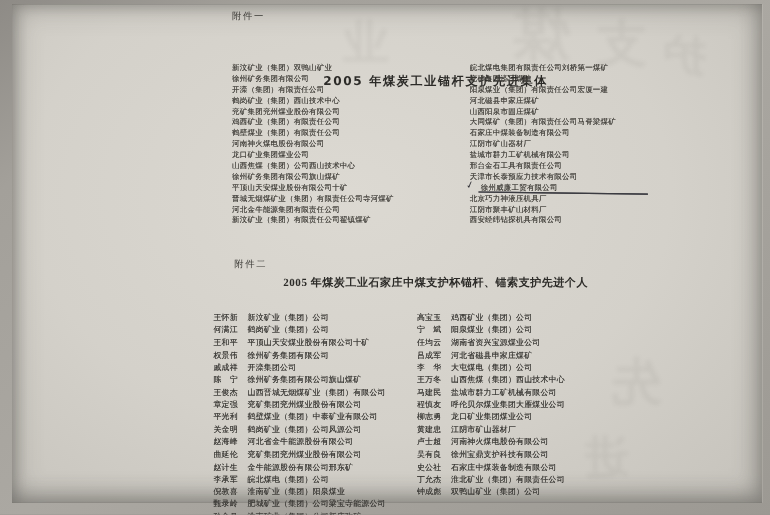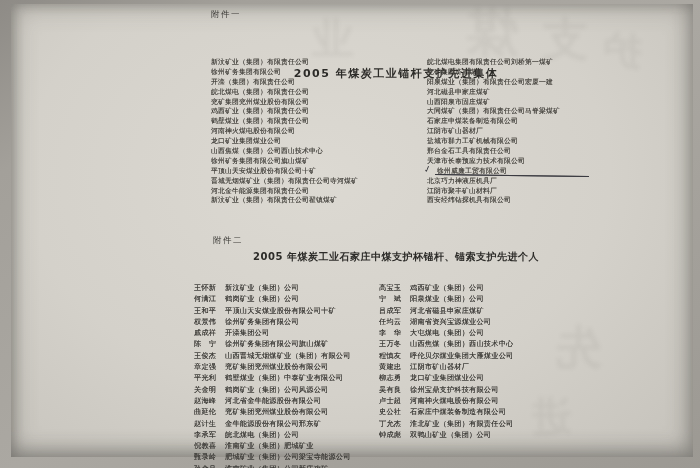--- a/index.html
+++ b/index.html
@@ -17,30 +17,30 @@
   }
   .ghost{
     position:absolute;color:#605d57;filter:blur(2px);opacity:.08;
     transform:scaleX(-1);font-weight:bold;line-height:1;pointer-events:none;
   }
   .att-label{position:absolute;font-size:8.5px;color:#3a3935;letter-spacing:1.5px;white-space:nowrap;}
   .att1{left:200px;top:5px;}
   .att2{left:202px;top:231px;}
   .title{position:absolute;font-weight:bold;color:#2c2b28;white-space:nowrap;transform:translateX(-50%);}
   .title1{left:385px;top:18px;font-size:11px;letter-spacing:1.5px;margin-top:44px;}
-  .title2{left:385px;top:246px;font-size:10px;letter-spacing:.5px;}
+  .title2{left:385px;top:246px;font-size:10px;letter-spacing:.5px;font-family:Liberation Serif, serif;}
   .list{position:absolute;}
   .list1-left {left:200px;top:54px;width:172px;}
   .list1-right{left:368px;top:54px;width:210px;margin-left:48px;}
   .row1{height:9.9px;line-height:9.9px;font-size:6.8px;color:#46443f;white-space:nowrap;
         letter-spacing:.2px;text-shadow:0 0 .6px rgba(70,68,64,.85);}
   .list2-left {left:183px;top:279px;width:190px;}
   .list2-right{left:368px;top:279px;width:210px;}
   .row2{height:11.3px;line-height:11.3px;font-size:7.2px;color:#3b3a36;white-space:nowrap;
-        letter-spacing:.2px;text-shadow:0 0 .6px rgba(60,58,55,.85);font-family:Liberation Mono, monospace;}
+        letter-spacing:.2px;text-shadow:0 0 .6px rgba(60,58,55,.85);}
   .pname{display:inline-block;min-width:28px;margin-right:3px;}
   .checked{position:relative;padding-left:10px;}
   .check{position:absolute;left:-3px;top:-2px;font-size:9px;color:#2d2d33;
          transform:rotate(-14deg);font-weight:bold;text-shadow:none;}
   .pen-underline{position:absolute;left:8px;top:8.6px;width:154px;height:1px;
                  background:#3b3b41;transform:rotate(.7deg);box-shadow:0 0 .5px #3b3b41;}
 </style>
 </head>
 <body>
 
@@ -54,24 +54,24 @@
         <span class="ghost" style="left: 300px; top: 14px; font-size: 42px;">业</span>
         <span class="ghost" style="left: 545px; top: 320px; font-size: 46px;">先</span>
         <span class="ghost" style="left: 520px; top: 392px; font-size: 40px;">进</span>
       </div>
 
     <div class="att-label att1">附件一</div>
 
     <div class="title title1">2005 年煤炭工业锚杆支护先进集体</div>
 
     <div class="list list1-left" id="list1-left">
-        <div class="row1">新汶矿业（集团）有限责任公司</div>
+        <div class="row1">新汶矿业（集团）双鸭山矿业</div>
         <div class="row1">徐州矿务集团有限公司</div>
         <div class="row1">开滦（集团）有限责任公司</div>
-        <div class="row1">皖北煤电（集团）有限责任公司</div>
+        <div class="row1">鹤岗矿业（集团）西山技术中心</div>
         <div class="row1">兖矿集团兖州煤业股份有限公司</div>
         <div class="row1">鸡西矿业（集团）有限责任公司</div>
         <div class="row1">鹤壁煤业（集团）有限责任公司</div>
         <div class="row1">河南神火煤电股份有限公司</div>
         <div class="row1">龙口矿业集团煤业公司</div>
         <div class="row1">山西焦煤（集团）公司西山技术中心</div>
         <div class="row1">徐州矿务集团有限公司旗山煤矿</div>
         <div class="row1">平顶山天安煤业股份有限公司十矿</div>
         <div class="row1">晋城无烟煤矿业（集团）有限责任公司寺河煤矿</div>
         <div class="row1">河北金牛能源集团有限责任公司</div>
@@ -107,35 +107,36 @@
         <div class="row2"><span class="pname">戚成祥</span><span class="porg">开滦集团公司</span></div>
         <div class="row2"><span class="pname">陈　宁</span><span class="porg">徐州矿务集团有限公司旗山煤矿</span></div>
         <div class="row2"><span class="pname">王俊杰</span><span class="porg">山西晋城无烟煤矿业（集团）有限公司</span></div>
         <div class="row2"><span class="pname">章定强</span><span class="porg">兖矿集团兖州煤业股份有限公司</span></div>
         <div class="row2"><span class="pname">平光利</span><span class="porg">鹤壁煤业（集团）中泰矿业有限公司</span></div>
         <div class="row2"><span class="pname">关金明</span><span class="porg">鹤岗矿业（集团）公司风源公司</span></div>
         <div class="row2"><span class="pname">赵海峰</span><span class="porg">河北省金牛能源股份有限公司</span></div>
         <div class="row2"><span class="pname">曲延伦</span><span class="porg">兖矿集团兖州煤业股份有限公司</span></div>
         <div class="row2"><span class="pname">赵计生</span><span class="porg">金牛能源股份有限公司邢东矿</span></div>
         <div class="row2"><span class="pname">李承军</span><span class="porg">皖北煤电（集团）公司</span></div>
-        <div class="row2"><span class="pname">倪教喜</span><span class="porg">淮南矿业（集团）肥城矿业</span></div>
+        <div class="row2"><span class="pname">倪教喜</span><span class="porg">淮南矿业（集团）阳泉煤业</span></div>
         <div class="row2"><span class="pname">甄录岭</span><span class="porg">肥城矿业（集团）公司梁宝寺能源公司</span></div>
         <div class="row2"><span class="pname">孙金月</span><span class="porg">淮南矿业（集团）公司新庄孜矿</span></div>
       </div>
     <div class="list list2-right" id="list2-right">
         <div class="row2"><span class="pname">高宝玉</span><span class="porg">鸡西矿业（集团）公司</span></div>
         <div class="row2"><span class="pname">宁　斌</span><span class="porg">阳泉煤业（集团）公司</span></div>
+        <div class="row2"><span class="pname">任均云</span><span class="porg">湖南省资兴宝源煤业公司</span></div>
         <div class="row2"><span class="pname">吕成军</span><span class="porg">河北省磁县申家庄煤矿</span></div>
-        <div class="row2"><span class="pname">任均云</span><span class="porg">湖南省资兴宝源煤业公司</span></div>
         <div class="row2"><span class="pname">李　华</span><span class="porg">大屯煤电（集团）公司</span></div>
         <div class="row2"><span class="pname">王万冬</span><span class="porg">山西焦煤（集团）西山技术中心</span></div>
+        <div class="row2"><span class="pname">马建民</span><span class="porg">盐城市群力工矿机械有限公司</span></div>
         <div class="row2"><span class="pname">程慎友</span><span class="porg">呼伦贝尔煤业集团大雁煤业公司</span></div>
+        <div class="row2"><span class="pname">柳志勇</span><span class="porg">龙口矿业集团煤业公司</span></div>
         <div class="row2"><span class="pname">黄建忠</span><span class="porg">江阴市矿山器材厂</span></div>
-        <div class="row2"><span class="pname">柳志勇</span><span class="porg">龙口矿业集团煤业公司</span></div>
+        <div class="row2"><span class="pname">卢士超</span><span class="porg">河南神火煤电股份有限公司</span></div>
         <div class="row2"><span class="pname">吴有良</span><span class="porg">徐州宝鼎支护科技有限公司</span></div>
-        <div class="row2"><span class="pname">卢士超</span><span class="porg">河南神火煤电股份有限公司</span></div>
         <div class="row2"><span class="pname">史公社</span><span class="porg">石家庄中煤装备制造有限公司</span></div>
         <div class="row2"><span class="pname">丁允杰</span><span class="porg">淮北矿业（集团）有限责任公司</span></div>
         <div class="row2"><span class="pname">钟成彪</span><span class="porg">双鸭山矿业（集团）公司</span></div>
       </div>
 
   </div>
 </div>
 
 </body></html>

